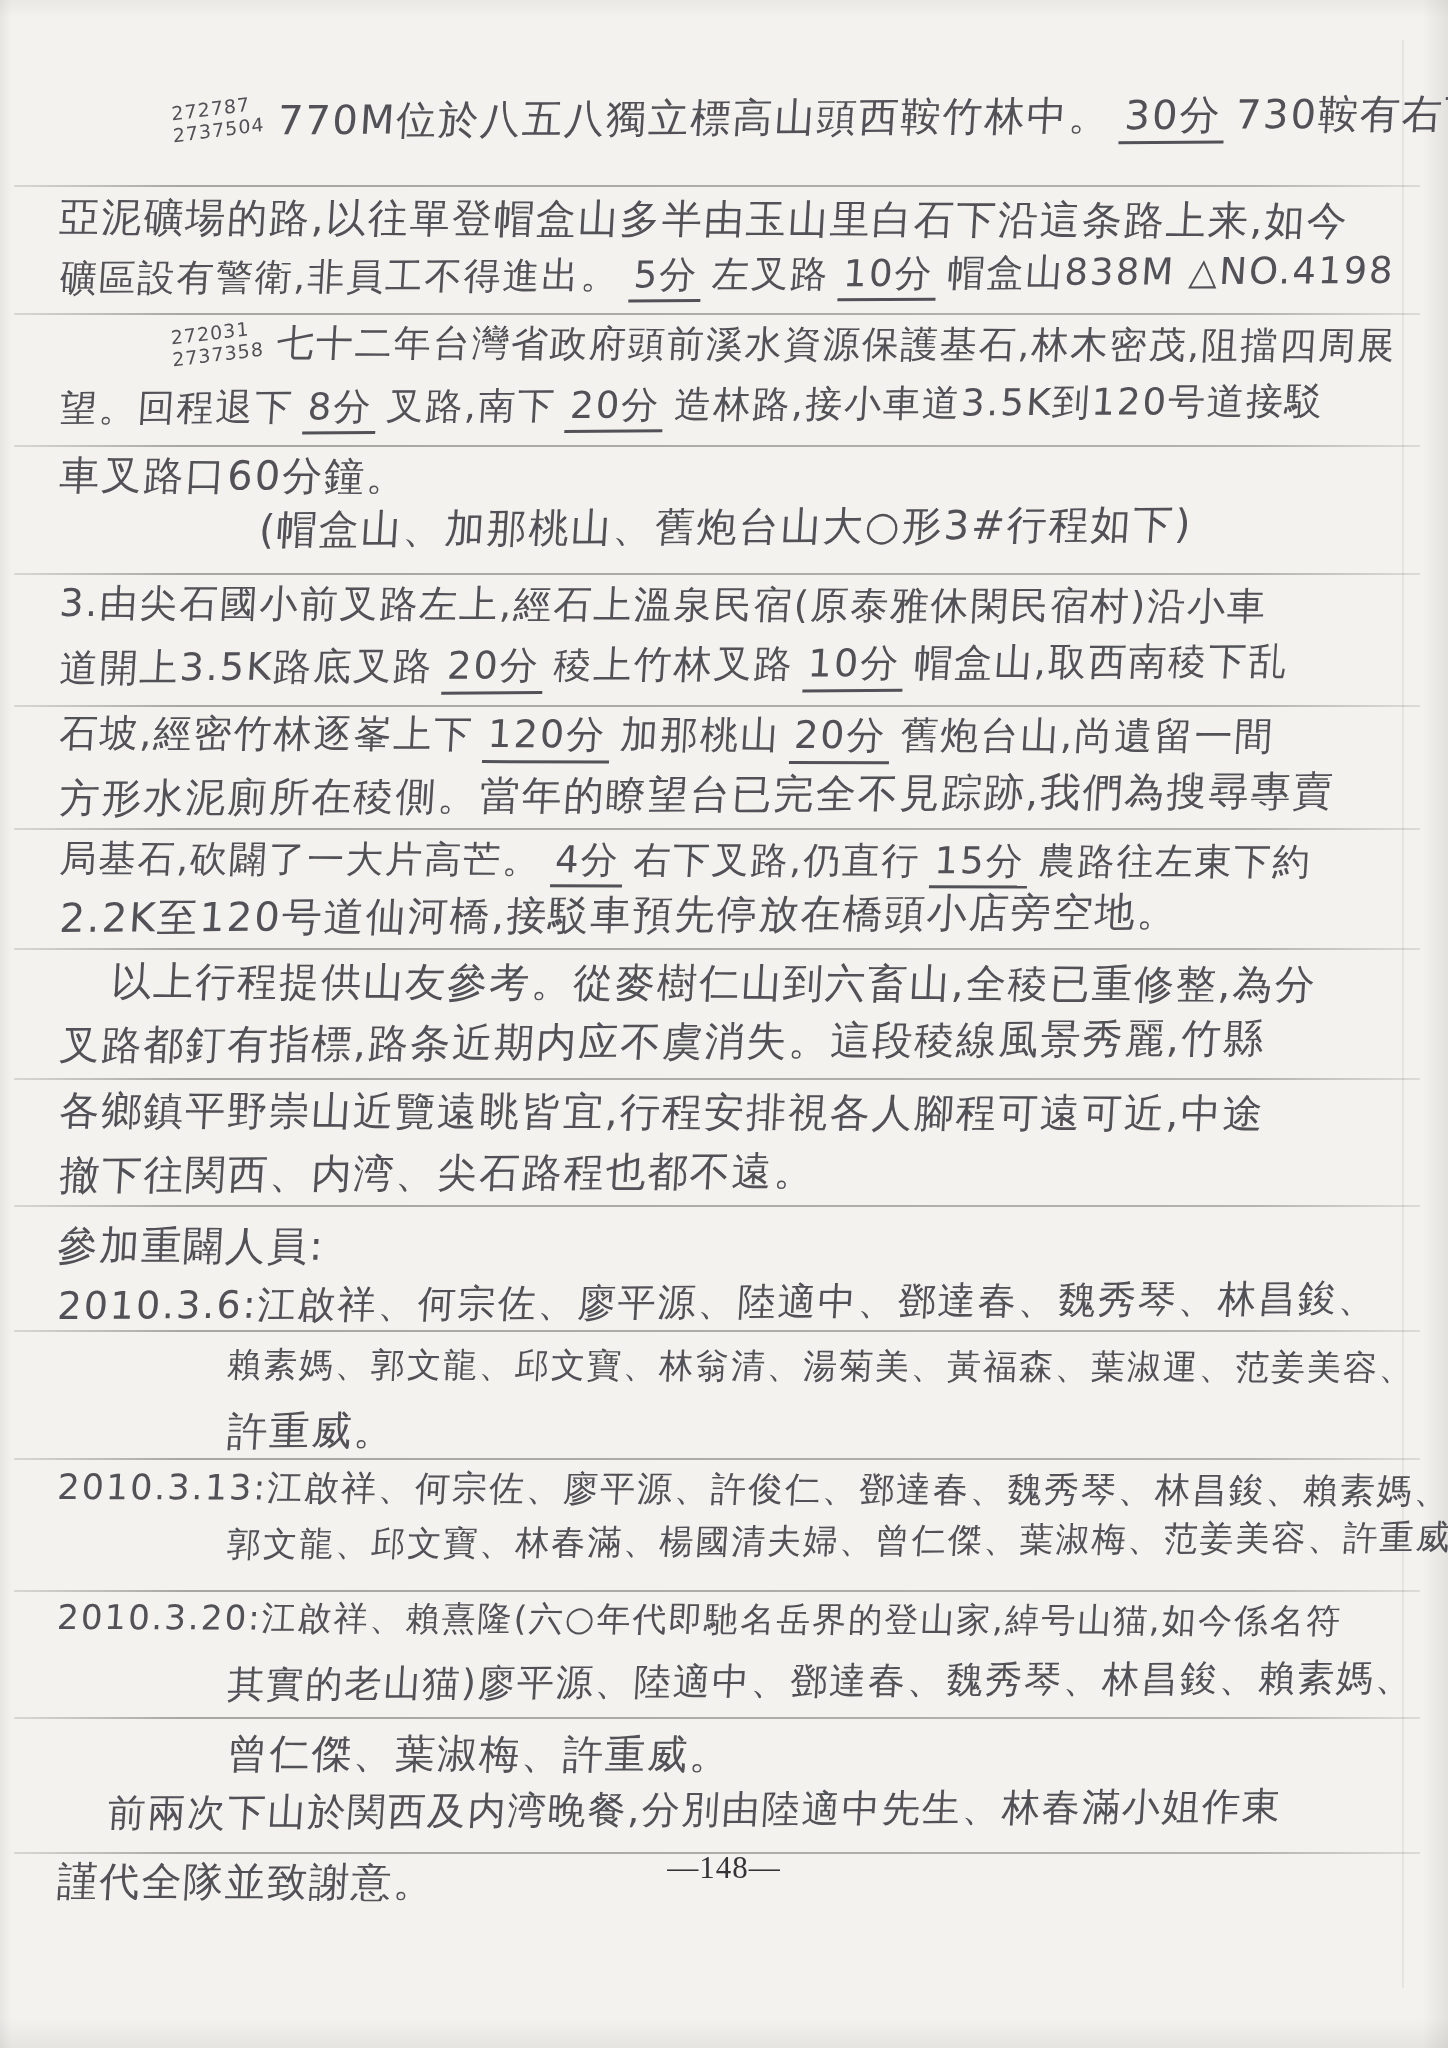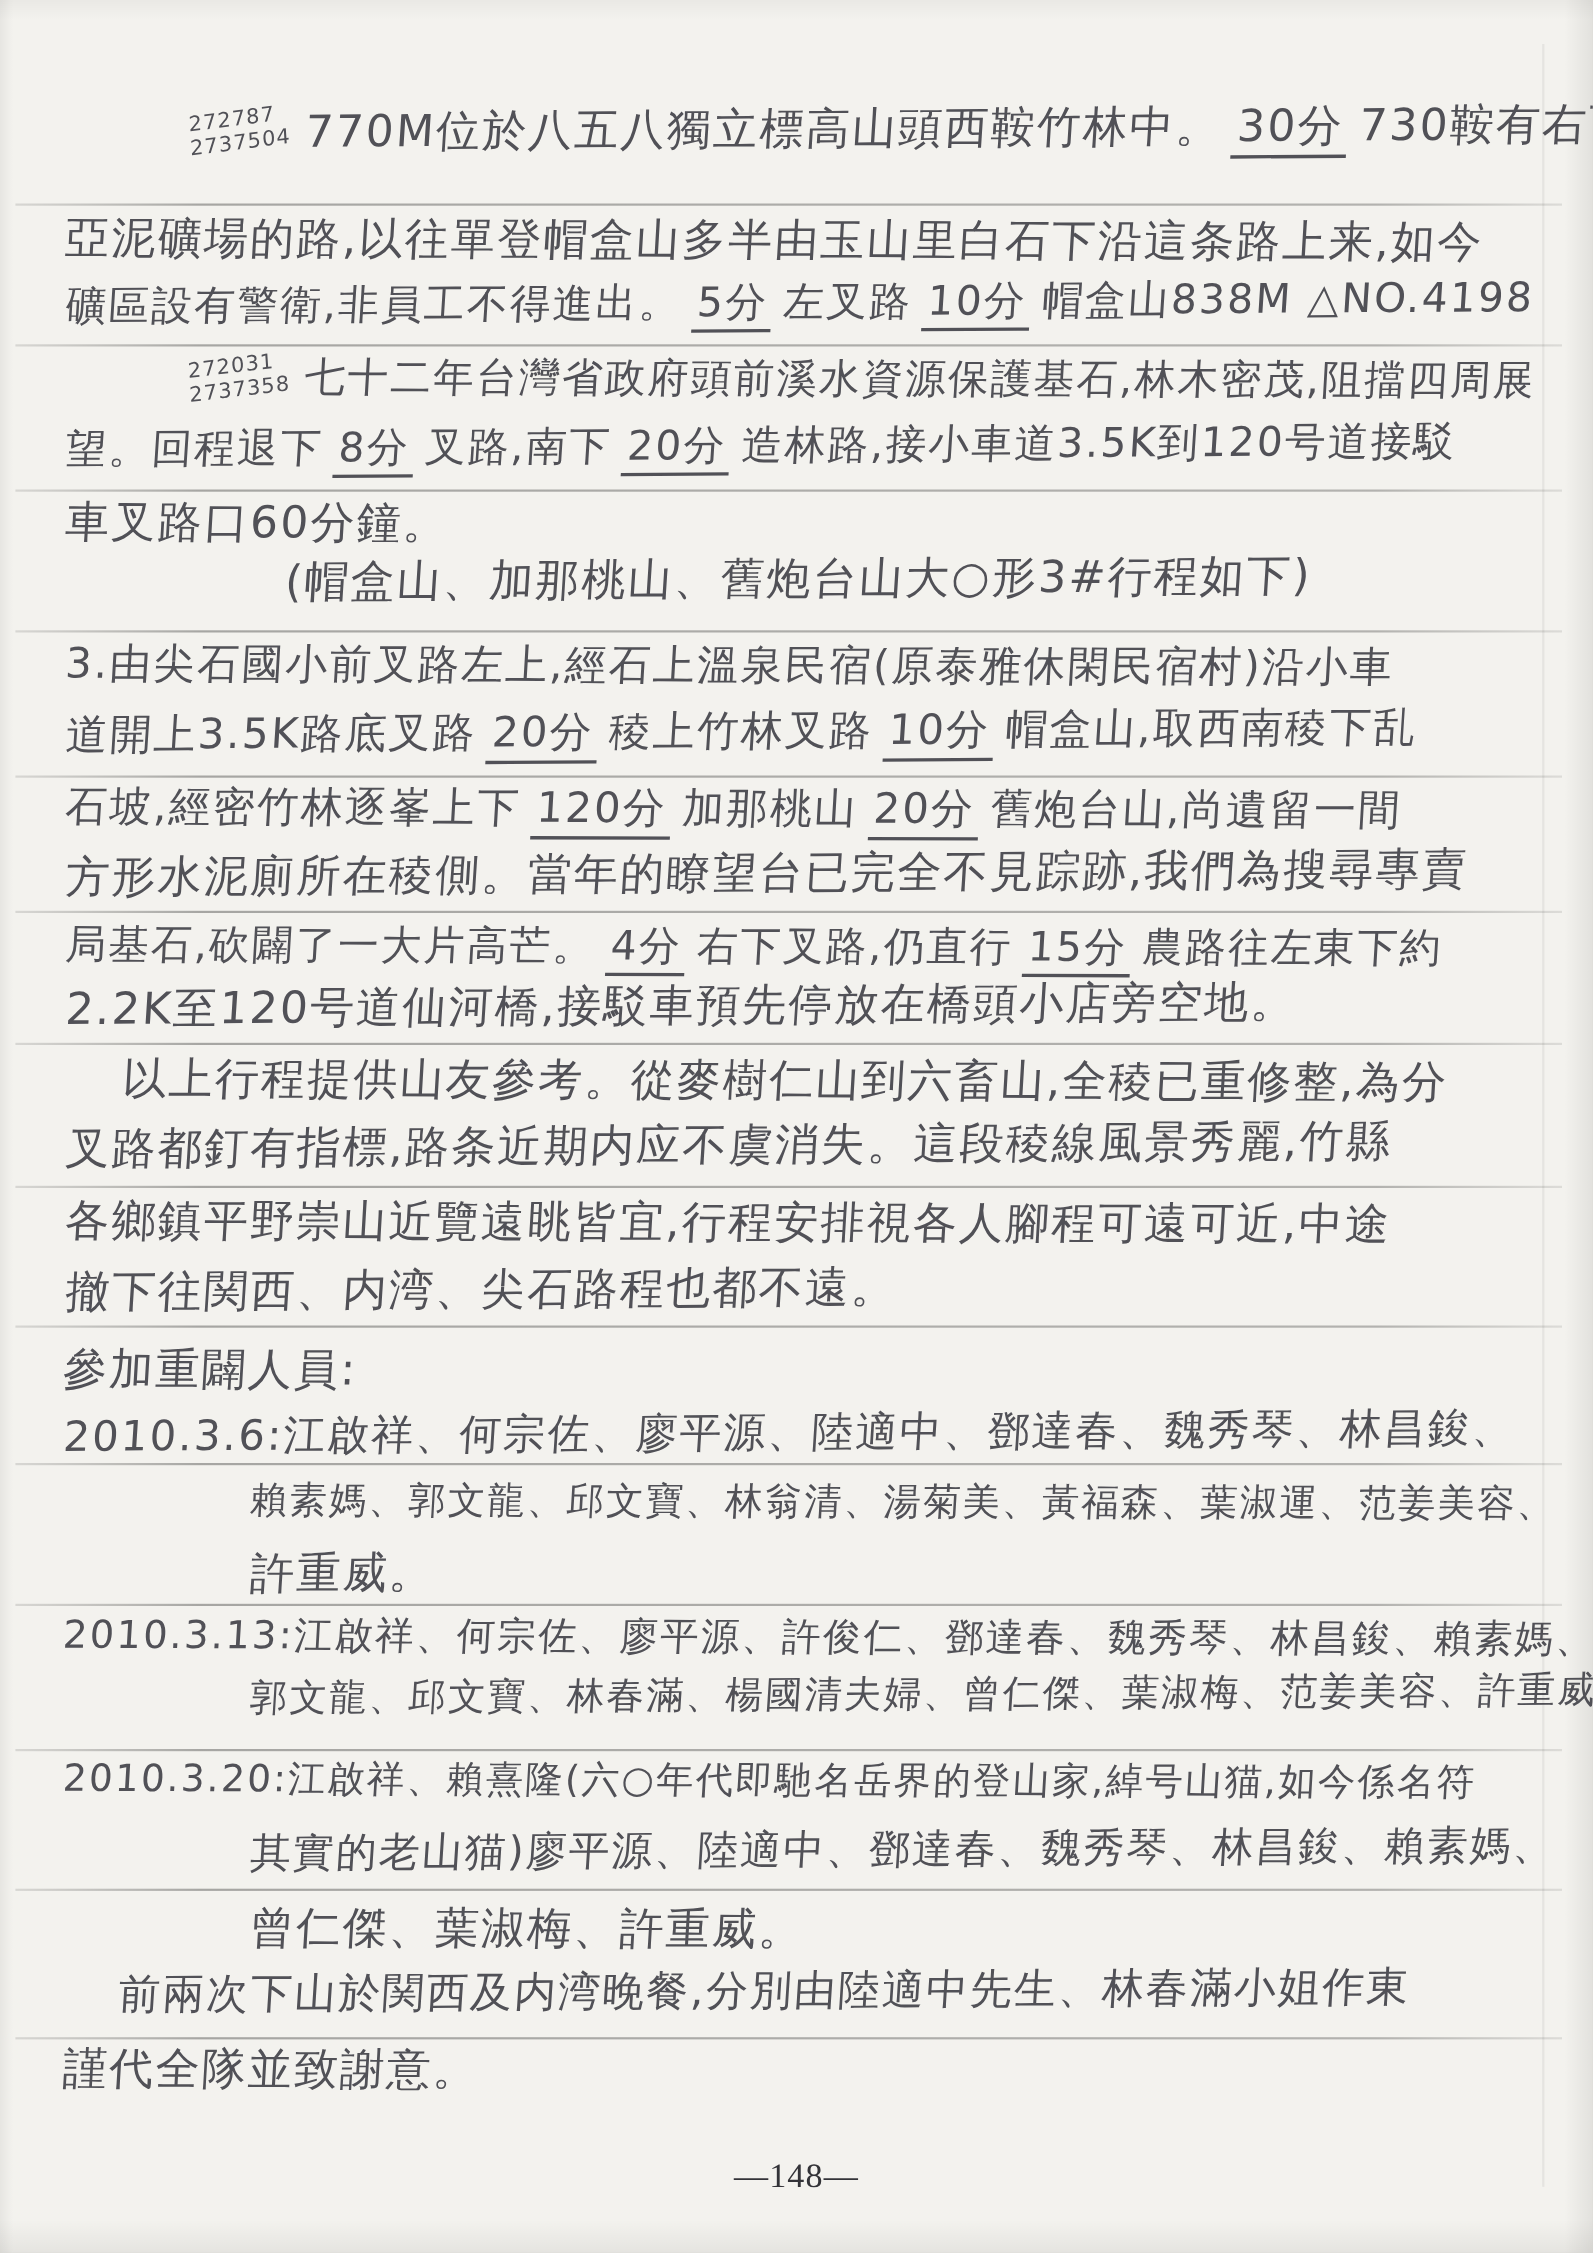--- a/index.html
+++ b/index.html
@@ -59,21 +59,21 @@
     margin-right:14px;
     font-size:19px;
     line-height:1.15;
     letter-spacing:1px;
     transform:rotate(-7deg) translateY(2px);
   }
   .stack span{display:block;}
   .page-number{
     position:absolute;
     left:0;right:0;
-    top:1960px;
+    top:1850px;
     text-align:center;
     font-family:"Liberation Serif","DejaVu Serif",serif;
     font-size:31px;
     color:#333338;
     letter-spacing:1px;
   }
 </style>
 </head>
 <body>
 

